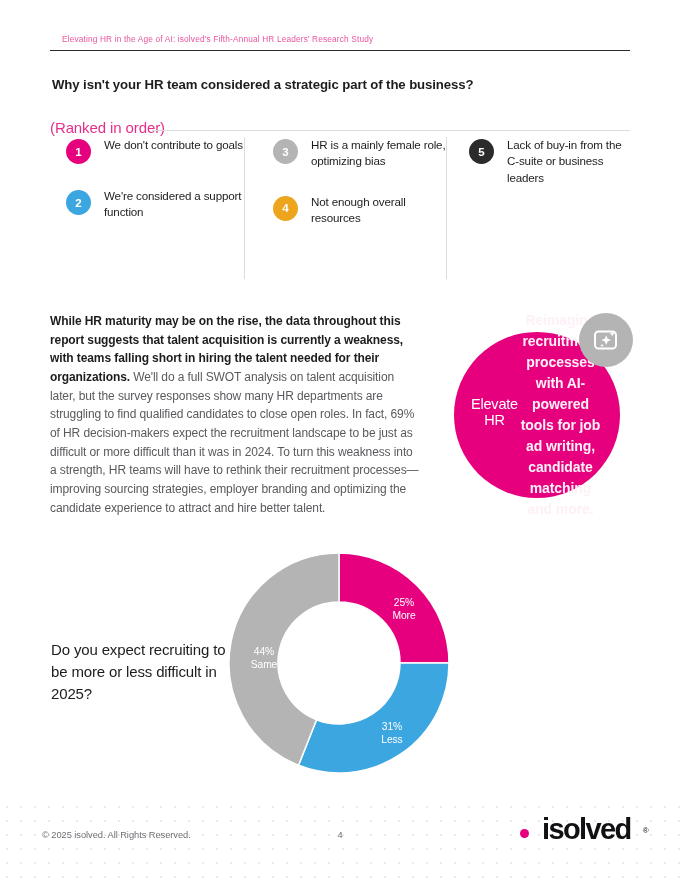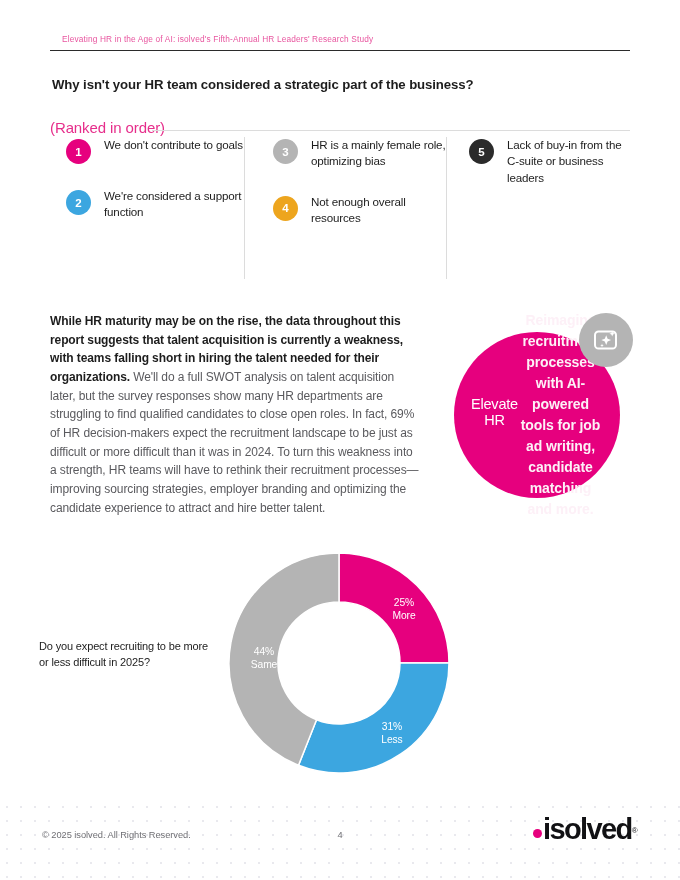--- a/index.html
+++ b/index.html
@@ -86,22 +86,22 @@
   }
   .ai-badge {
     position:absolute; left:579px; top:313px;
     width:54px; height:54px; border-radius:50%;
     background:#b4b4b4;
     display:flex; align-items:center; justify-content:center;
   }
 
   
   .donut-q {
-    position:absolute; left:39px; top:639px; width:175px;
-    font-size:11px; line-height:1.45; color:#1d1d1d; letter-spacing:-0.15px;
+    position:absolute; left:51px; top:639px; width:175px;
+    font-size:15px; line-height:1.45; color:#1d1d1d; letter-spacing:-0.15px;
   }
   .donut-wrap { position:absolute; left:228px; top:552px; width:222px; height:222px; }
   .donut-label {
     position:absolute; color:#ffffff; font-size:10.3px; line-height:1.28;
     text-align:center; letter-spacing:-0.1px;
   }
   .lbl-more { left:148px; top:44px; width:56px; }
   .lbl-less { left:136px; top:168px; width:56px; }
   .lbl-same { left:8px; top:93px;  width:56px; }
 
@@ -112,21 +112,21 @@
     background-size:14px 14px;
   }
   .footer-copy {
     position:absolute; left:42px; top:830px;
     font-size:9.3px; color:#6f6f74; letter-spacing:-0.05px;
   }
   .footer-page {
     position:absolute; left:0; top:830px; width:680px; text-align:center;
     font-size:9.3px; color:#6f6f74;
   }
-  .logo { position:absolute; left:533px; top:815px; display:flex; align-items:center; }
+  .logo { position:absolute; left:520px; top:815px; display:flex; align-items:center;gap:12px; }
   .logo-dot { width:9px; height:9px; border-radius:50%; background:#e6007e; margin-right:1px; margin-top:7px; }
   .logo-text {
     font-size:29px; font-weight:bold; color:#111114; letter-spacing:-1.6px;
     line-height:1; font-family:"Liberation Sans", sans-serif;
   }
   .logo-tm { font-size:8px; color:#111114; margin-top:1px; }
 </style>
 </head>
 <body>
 

